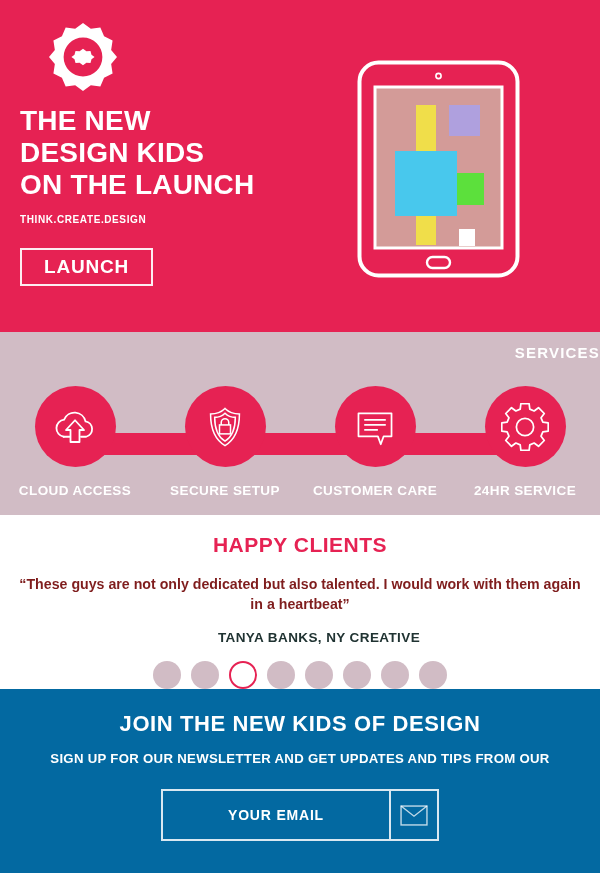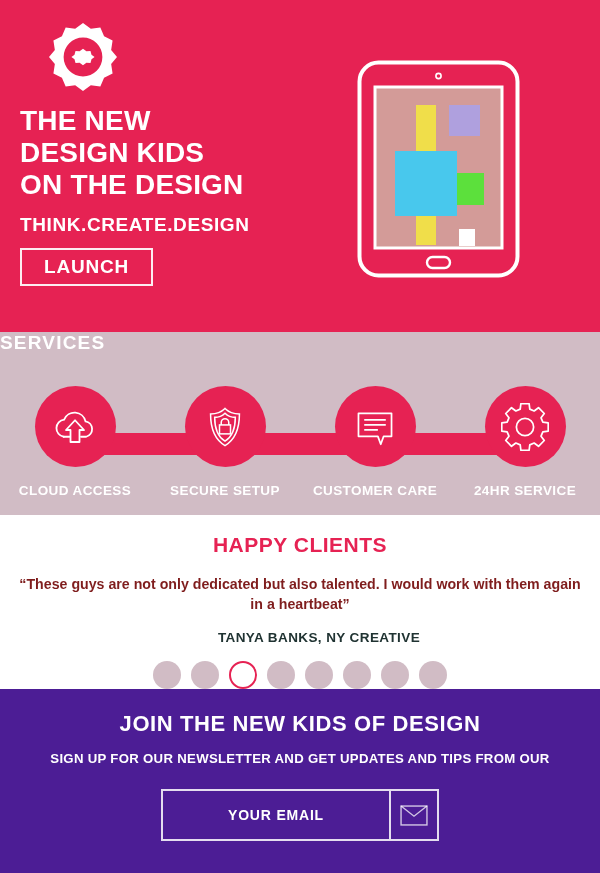--- a/index.html
+++ b/index.html
@@ -26,21 +26,21 @@
   .hero-copy { position:absolute; left:20px; top:105px; width:330px; }
   .hero-title {
     color:#ffffff;
     font-size:28px;
     font-weight:bold;
     line-height:32px;
     letter-spacing:0.2px;
   }
   .hero-tag {
     color:#ffffff;
-    font-size:19px;
+    font-size:10px;
     font-weight:bold;
     letter-spacing:0.6px;
     margin-top:13px;
   }
   .launch-btn {
     position:absolute;
     left:20px; top:248px;
     width:133px; height:38px;
     border:2px solid rgba(255,255,255,0.92);
     background:transparent;
@@ -59,26 +59,26 @@
   }
 
   
   .services {
     position:relative;
     height:183px;
     background:#D1BCC5;
     overflow:hidden;
   }
   .services-title {
-    text-align:left;
-    color:#ffffff;
-    font-size:19px;
+    text-align:right;
+    color:#ffffff;
+    font-size:15px;
     font-weight:bold;
     letter-spacing:1.2px;
-    padding-top:0;
+    padding-top:12px;
   }
   .svc-rail {
     position:absolute;
     left:69px; top:101px;
     width:462px; height:22px;
     background:#E62253;
   }
   .svc-row {
     position:absolute;
     left:0; top:54px;
@@ -145,21 +145,21 @@
   }
   .dot.active {
     background:#ffffff;
     border:2px solid #E62253;
   }
 
   
   .newsletter {
     position:relative;
     height:184px;
-    background:#4c1d95;
+    background:#0369a1;
     overflow:hidden;
   }
   .nl-title {
     text-align:center;
     color:#ffffff;
     font-size:22px;
     font-weight:bold;
     letter-spacing:0.6px;
     padding-top:22px;
   }
@@ -220,21 +220,21 @@
           M50 38 L55 41.5 L61 41 L62.5 46.8 L67 50 L62.5 53.2
           L61 59 L55 58.5 L50 62 L45 58.5 L39 59 L37.5 53.2
           L33 50 L37.5 46.8 L39 41 L45 41.5 Z"></path>
       </svg>
     </div>
 
     <div class="hero-copy">
       <div class="hero-title">
         <div>THE NEW</div>
         <div>DESIGN KIDS</div>
-        <div>ON THE DESIGN</div>
+        <div>ON THE LAUNCH</div>
       </div>
       <div class="hero-tag">THINK.CREATE.DESIGN</div>
     </div>
 
     <button class="launch-btn">LAUNCH</button>
 
     <div class="tablet">
       <svg viewBox="0 0 163 218" width="163" height="218" aria-hidden="true">
         <rect x="2.5" y="2.5" width="158" height="213" rx="19" ry="19" fill="none" stroke="#ffffff" stroke-width="4"></rect>
         <circle cx="81.5" cy="16" r="2.6" fill="none" stroke="#ffffff" stroke-width="1.6"></circle>

